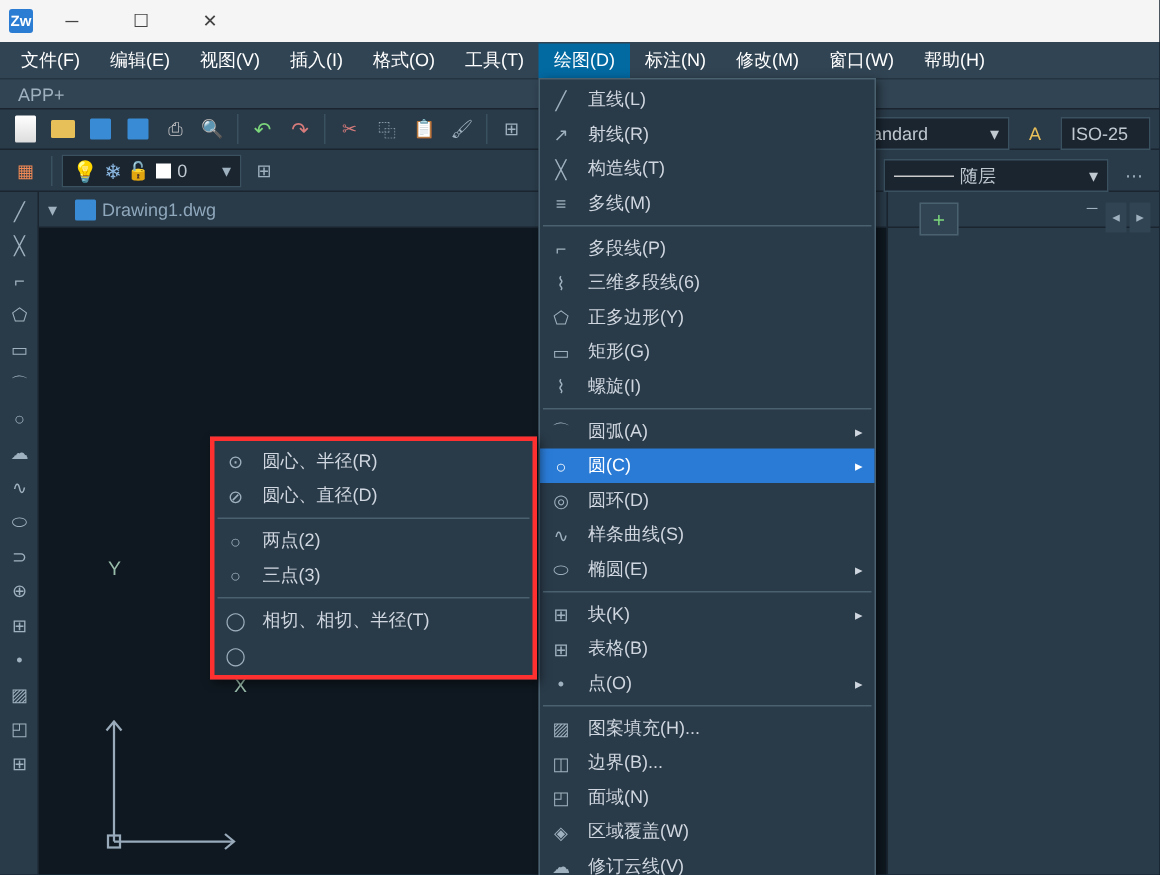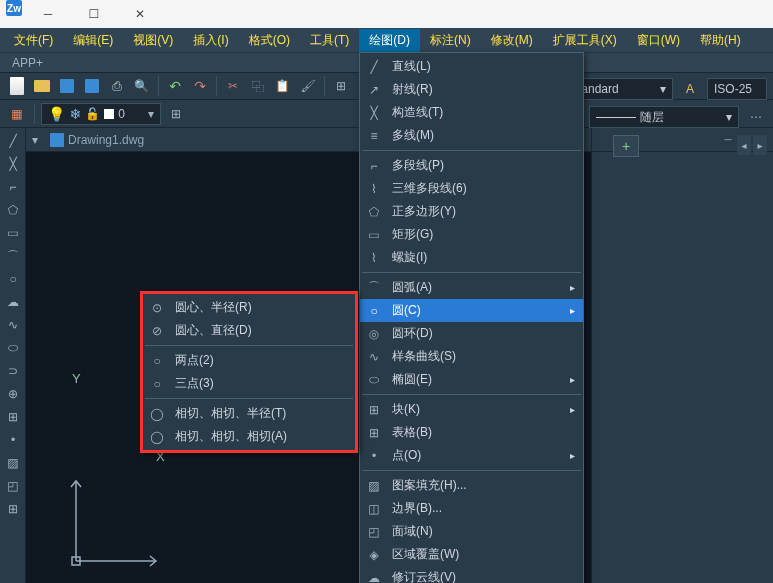--- a/index.html
+++ b/index.html
@@ -1,24 +1,24 @@
 <!DOCTYPE html>
 <html><head>
 <meta charset="utf-8">
 <style>
 *{margin:0;padding:0;box-sizing:border-box;font-family:"Microsoft YaHei",sans-serif;font-size:12px;-webkit-user-select:none;user-select:none}
 body{width:773px;height:583px;background:#1a2a38;overflow:hidden;color:#c0c8d0}
 
-.titlebar{height:28px;background:#f5f5f5;display:flex;align-items:flex-start;padding:0 6px;gap:6px}
+.titlebar{height:28px;background:#f5f5f5;display:flex;align-items:center;padding:0 6px;gap:6px}
 .titlebar .logo{width:16px;height:16px;background:#2b7cd3;color:#fff;display:flex;align-items:center;justify-content:center;font-weight:bold;font-size:10px;border-radius:2px}
 .titlebar .title{color:#222;flex:1}
 .titlebar .wbtn{width:40px;height:28px;display:flex;align-items:center;justify-content:center;color:#444}
 
 .menubar{height:24px;background:#314453;display:flex;align-items:center;padding:0 4px}
-.menubar .mitem{padding:3px 10px;color:#fde047}
+.menubar .mitem{padding:3px 10px;color:#ffffff}
 .menubar .mitem.active{background:#0369a1;color:#fff}
 
 .app-plus{height:20px;background:#314453;padding:0 12px;color:#9fb0be;display:flex;align-items:center;border-top:1px solid #243440}
 
 .toolbar-row{height:28px;background:#293a48;display:flex;align-items:center;gap:3px;padding:0 6px;border-top:1px solid #1a2530;border-bottom:1px solid #1a2530}
 .tbtn{width:22px;height:22px;display:flex;align-items:center;justify-content:center;border:1px solid transparent;color:#9fb0be}
 .sep{width:1px;height:20px;background:#3a5160;margin:0 2px}
 
 .i-new{width:14px;height:18px;background:linear-gradient(#fff,#ddd);border-radius:1px;position:relative}
 .i-open{width:16px;height:12px;background:#e8c05a;border-radius:1px}
@@ -86,21 +86,20 @@
 <div class="menubar">
   <div class="mitem">文件(F)</div>
   <div class="mitem">编辑(E)</div>
   <div class="mitem">视图(V)</div>
   <div class="mitem">插入(I)</div>
   <div class="mitem">格式(O)</div>
   <div class="mitem">工具(T)</div>
   <div class="mitem active">绘图(D)</div>
   <div class="mitem">标注(N)</div>
   <div class="mitem">修改(M)</div>
-  <div class="mitem">扩展工具(X)</div>
   <div class="mitem">窗口(W)</div>
   <div class="mitem">帮助(H)</div>
 </div>
 
 <div class="app-plus">APP+</div>
 
 <div class="toolbar-row">
   <div class="tbtn">
       <div class="i-new"></div>
     </div>
@@ -346,15 +345,14 @@
       <span class="mi-icon">○</span>
       <span>三点(3)</span>
     </div>
   <div class="menu-sep"></div>
   <div class="menu-item">
       <span class="mi-icon">◯</span>
       <span>相切、相切、半径(T)</span>
     </div>
   <div class="menu-item">
       <span class="mi-icon">◯</span>
-      <span>相切、相切、相切(A)</span>
     </div>
 </div>
 
 </body></html>

